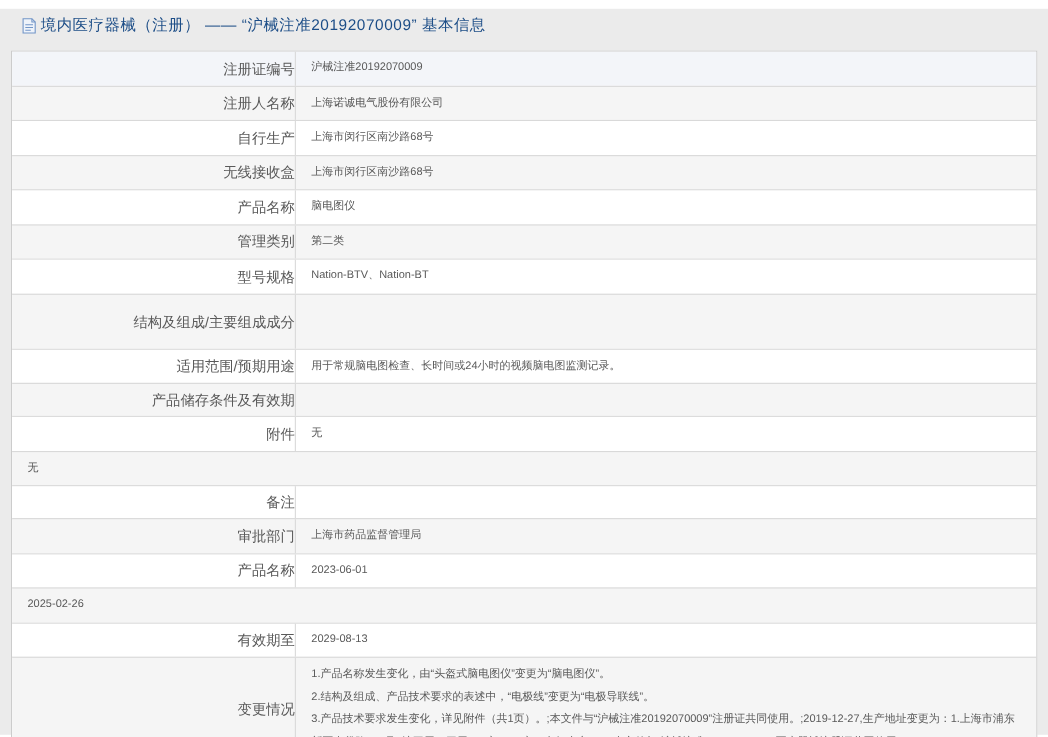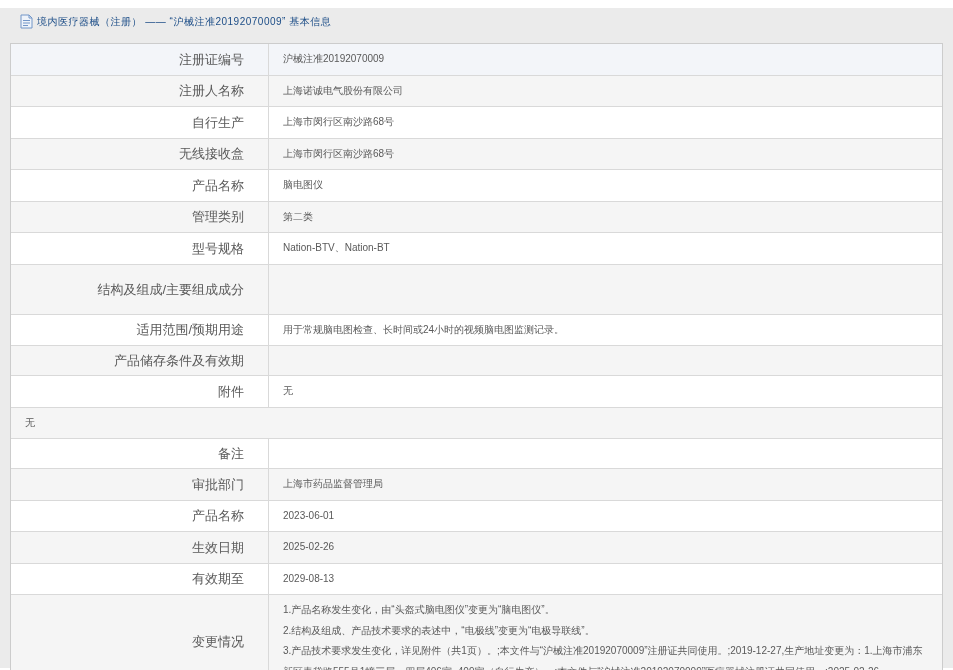--- a/index.html
+++ b/index.html
@@ -24,21 +24,21 @@
     align-items: center;
     padding: 2px 0 14px 10px;
   }
   .title-bar .doc-icon {
     display: inline-block;
     width: 13px; height: 15px;
     margin-right: 4px;
     flex: 0 0 auto;
   }
   .title-text {
-    font-size: 10px;
+    font-size: 14px;
     color: #1c4d87;
     letter-spacing: 0.5px;
   }
   .info-table {
     border: 1px solid #cccccc;
     background: #ffffff;
     width: 933px;
   }
   .row {
     display: flex;
@@ -47,21 +47,21 @@
     min-height: 27px;
     background: #ffffff;
   }
   .row:first-child { border-top: none; }
   .row.shade { background: #f5f5f5; }
   .row.hl { background: #f3f5f9; }
   .cell-label {
     width: 258px;
     flex: 0 0 258px;
     text-align: right;
-    padding: 5px 24px 5px 8px;
+    padding: 5px 0 5px 8px;
     font-size: 13px;
     color: #595959;
     line-height: 19px;
     border-right: 1px solid #d9d9d9;
     align-self: stretch;
     display: flex;
     align-items: center;
     justify-content: flex-end;
   }
   .cell-value {
@@ -164,21 +164,20 @@
       <div class="cell-label">审批部门</div>
       <div class="cell-value">上海市药品监督管理局</div>
     </div>
 
     <div class="row">
       <div class="cell-label">产品名称</div>
       <div class="cell-value">2023-06-01</div>
     </div>
 
     <div class="row shade">
-      <div class="cell-label">生效日期</div>
       <div class="cell-value">2025-02-26</div>
     </div>
 
     <div class="row">
       <div class="cell-label">有效期至</div>
       <div class="cell-value">2029-08-13</div>
     </div>
 
     <div class="row shade">
       <div class="cell-label">变更情况</div>

